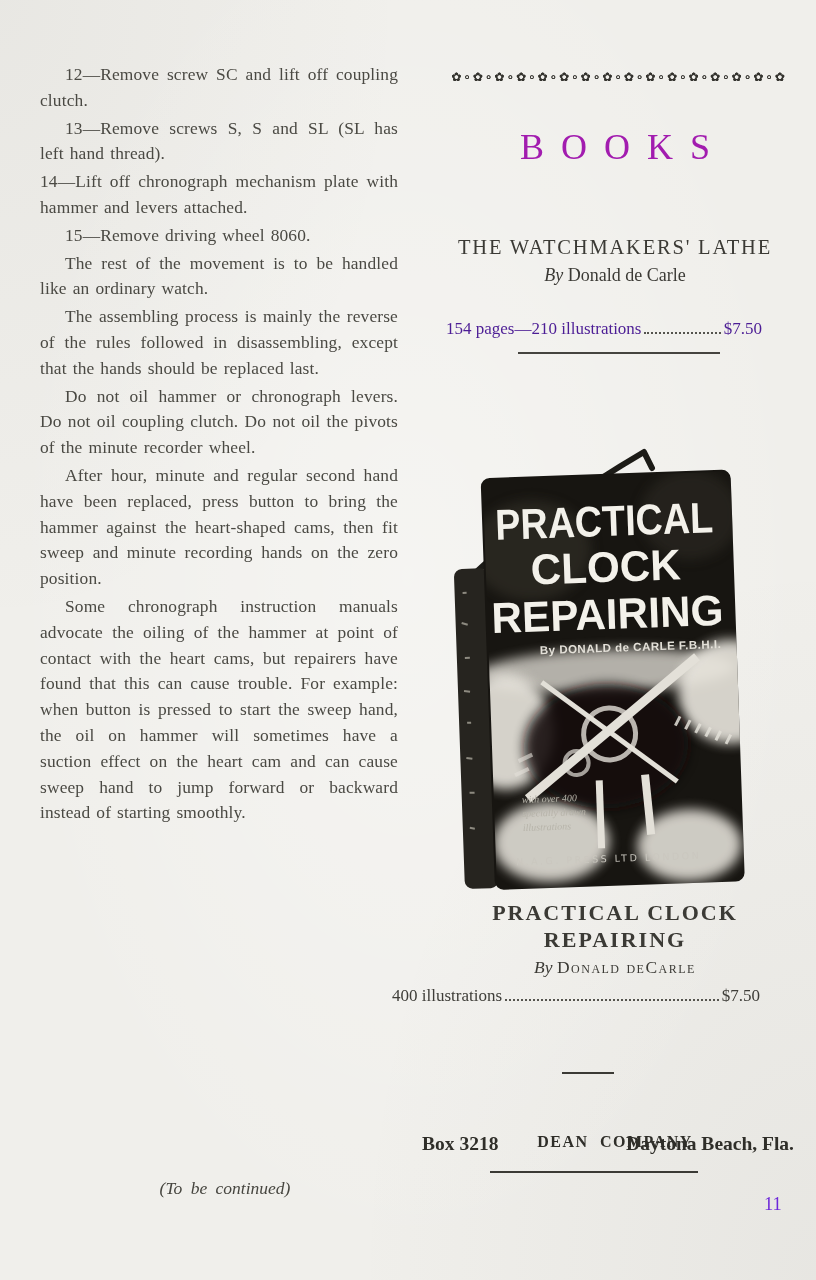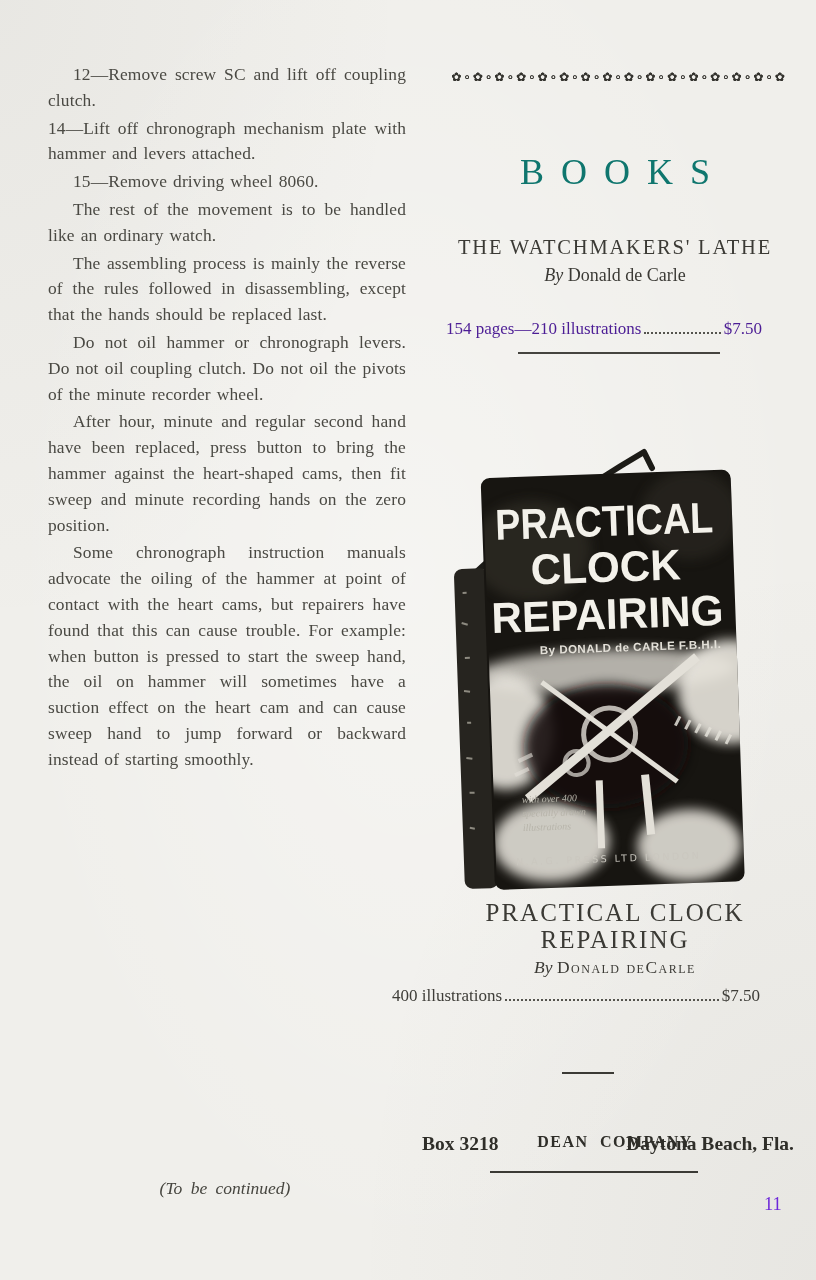--- a/index.html
+++ b/index.html
@@ -8,60 +8,60 @@
     background:#f0efeb;
     background-image:
       radial-gradient(ellipse at 50% 45%, rgba(255,255,255,0.35), rgba(0,0,0,0) 70%),
       radial-gradient(ellipse at 100% 100%, rgba(90,88,80,0.06), rgba(0,0,0,0) 40%),
       radial-gradient(ellipse at 0% 0%, rgba(90,88,80,0.05), rgba(0,0,0,0) 35%);
     font-family:"Liberation Serif", serif;
     color:#45443f;
   }
   .abs{position:absolute;}
   
-  .left-col{left:48px;top:62px;width:358px;}
+  .left-col{left:40px;top:62px;width:358px;}
   .left-col p{
     margin:0 0 2px 0;font-size:17.4px;line-height:25.8px;
     text-align:justify;text-indent:25px;word-spacing:1.5px;letter-spacing:0.15px;
     color:#4a4943;
   }
   .left-col p.flush{text-indent:0;}
   .continued{
     margin-top:6px;text-align:center;font-style:italic;font-size:17.5px;
     word-spacing:4px;color:#46453f;
   }
   
   .ornament{
     left:428px;top:70px;width:382px;text-align:center;
     font-family:"DejaVu Sans", sans-serif;
     font-size:12px;letter-spacing:2px;color:#34332e;white-space:nowrap;
     text-shadow:0 0 0.6px #34332e;
   }
   .books-heading{
     left:420px;top:126px;width:390px;text-align:center;
-    font-size:36px;letter-spacing:17px;text-indent:17px;color:#0f766e;margin-top:25px;
+    font-size:36px;letter-spacing:17px;text-indent:17px;color:#a21caf;
   }
   .lathe-ad{left:420px;top:236px;width:390px;text-align:center;color:#3b3a35;}
   .lathe-title{font-size:20.5px;letter-spacing:1.8px;}
   .lathe-sub{font-size:13.5px;letter-spacing:3px;margin-top:7px;color:#45443e;}
   .byline{font-size:18px;margin-top:6px;}
   .byline .by{font-style:italic;}
   .price-line{
     left:446px;top:319px;width:316px;display:flex;align-items:baseline;
     font-size:17px;color:#4c1d95;
   }
   .price-line .leader{flex:1;border-bottom:2px dotted #55544e;margin:0 3px 4px 3px;min-width:20px;}
   .rule{border-top:2px solid #45443f;height:0;}
   .rule-1{left:518px;top:352px;width:202px;}
   .small-dash{left:562px;top:1072px;width:52px;border-top:2.5px solid #3b3a35;height:0;}
   
   .book-fig{left:446px;top:428px;width:324px;height:468px;}
   
   .clock-ad{left:420px;top:899px;width:390px;text-align:center;color:#3b3a35;}
-  .clock-title{font-size:25px;letter-spacing:2px;line-height:27px;}
+  .clock-title{font-size:22px;letter-spacing:2px;line-height:27px;font-weight:bold;}
   .clock-byline{font-size:17.5px;margin-top:4px;}
   .clock-byline .by{font-style:italic;}
   .clock-byline .sc{font-variant:small-caps;letter-spacing:1.5px;}
   .price-line-2{left:392px;top:986px;width:368px;display:flex;align-items:baseline;font-size:17px;color:#3e3d38;}
   
   .dealer{left:420px;top:1103px;width:390px;text-align:center;color:#2f2e29;}
   .dealer-name{font-size:16px;font-weight:bold;letter-spacing:1.5px;word-spacing:6px;margin-top:30px;}
   .dealer-line2{
     left:422px;top:1133px;width:372px;display:flex;justify-content:space-between;
     font-size:19.5px;font-weight:bold;color:#2f2e29;
@@ -69,20 +69,21 @@
   .rule-2{left:490px;top:1171px;width:208px;border-top:2px solid #3b3a35;}
   .page-number{left:764px;top:1194px;font-size:18.5px;color:#6d28d9;}
 </style>
 </head>
 <body>
 
 <div class="abs left-col">
 
     <p class="step">12—Remove screw SC and lift off coupling clutch.</p>
 
+    <p class="step">13—Remove screws S, S and SL (SL has left hand thread).</p>
 
     <p class="flush">14—Lift off chronograph mechanism plate with hammer and levers attached.</p>
 
     <p class="step">15—Remove driving wheel 8060.</p>
 
     <p class="body">The rest of the movement is to be handled like an ordinary watch.</p>
 
     <p class="body">The assembling process is mainly the reverse of the rules followed in disassembling, except that the hands should be replaced last.</p>
 
     <p class="body">Do not oil hammer or chronograph levers. Do not oil coupling clutch. Do not oil the pivots of the minute recorder wheel.</p>

